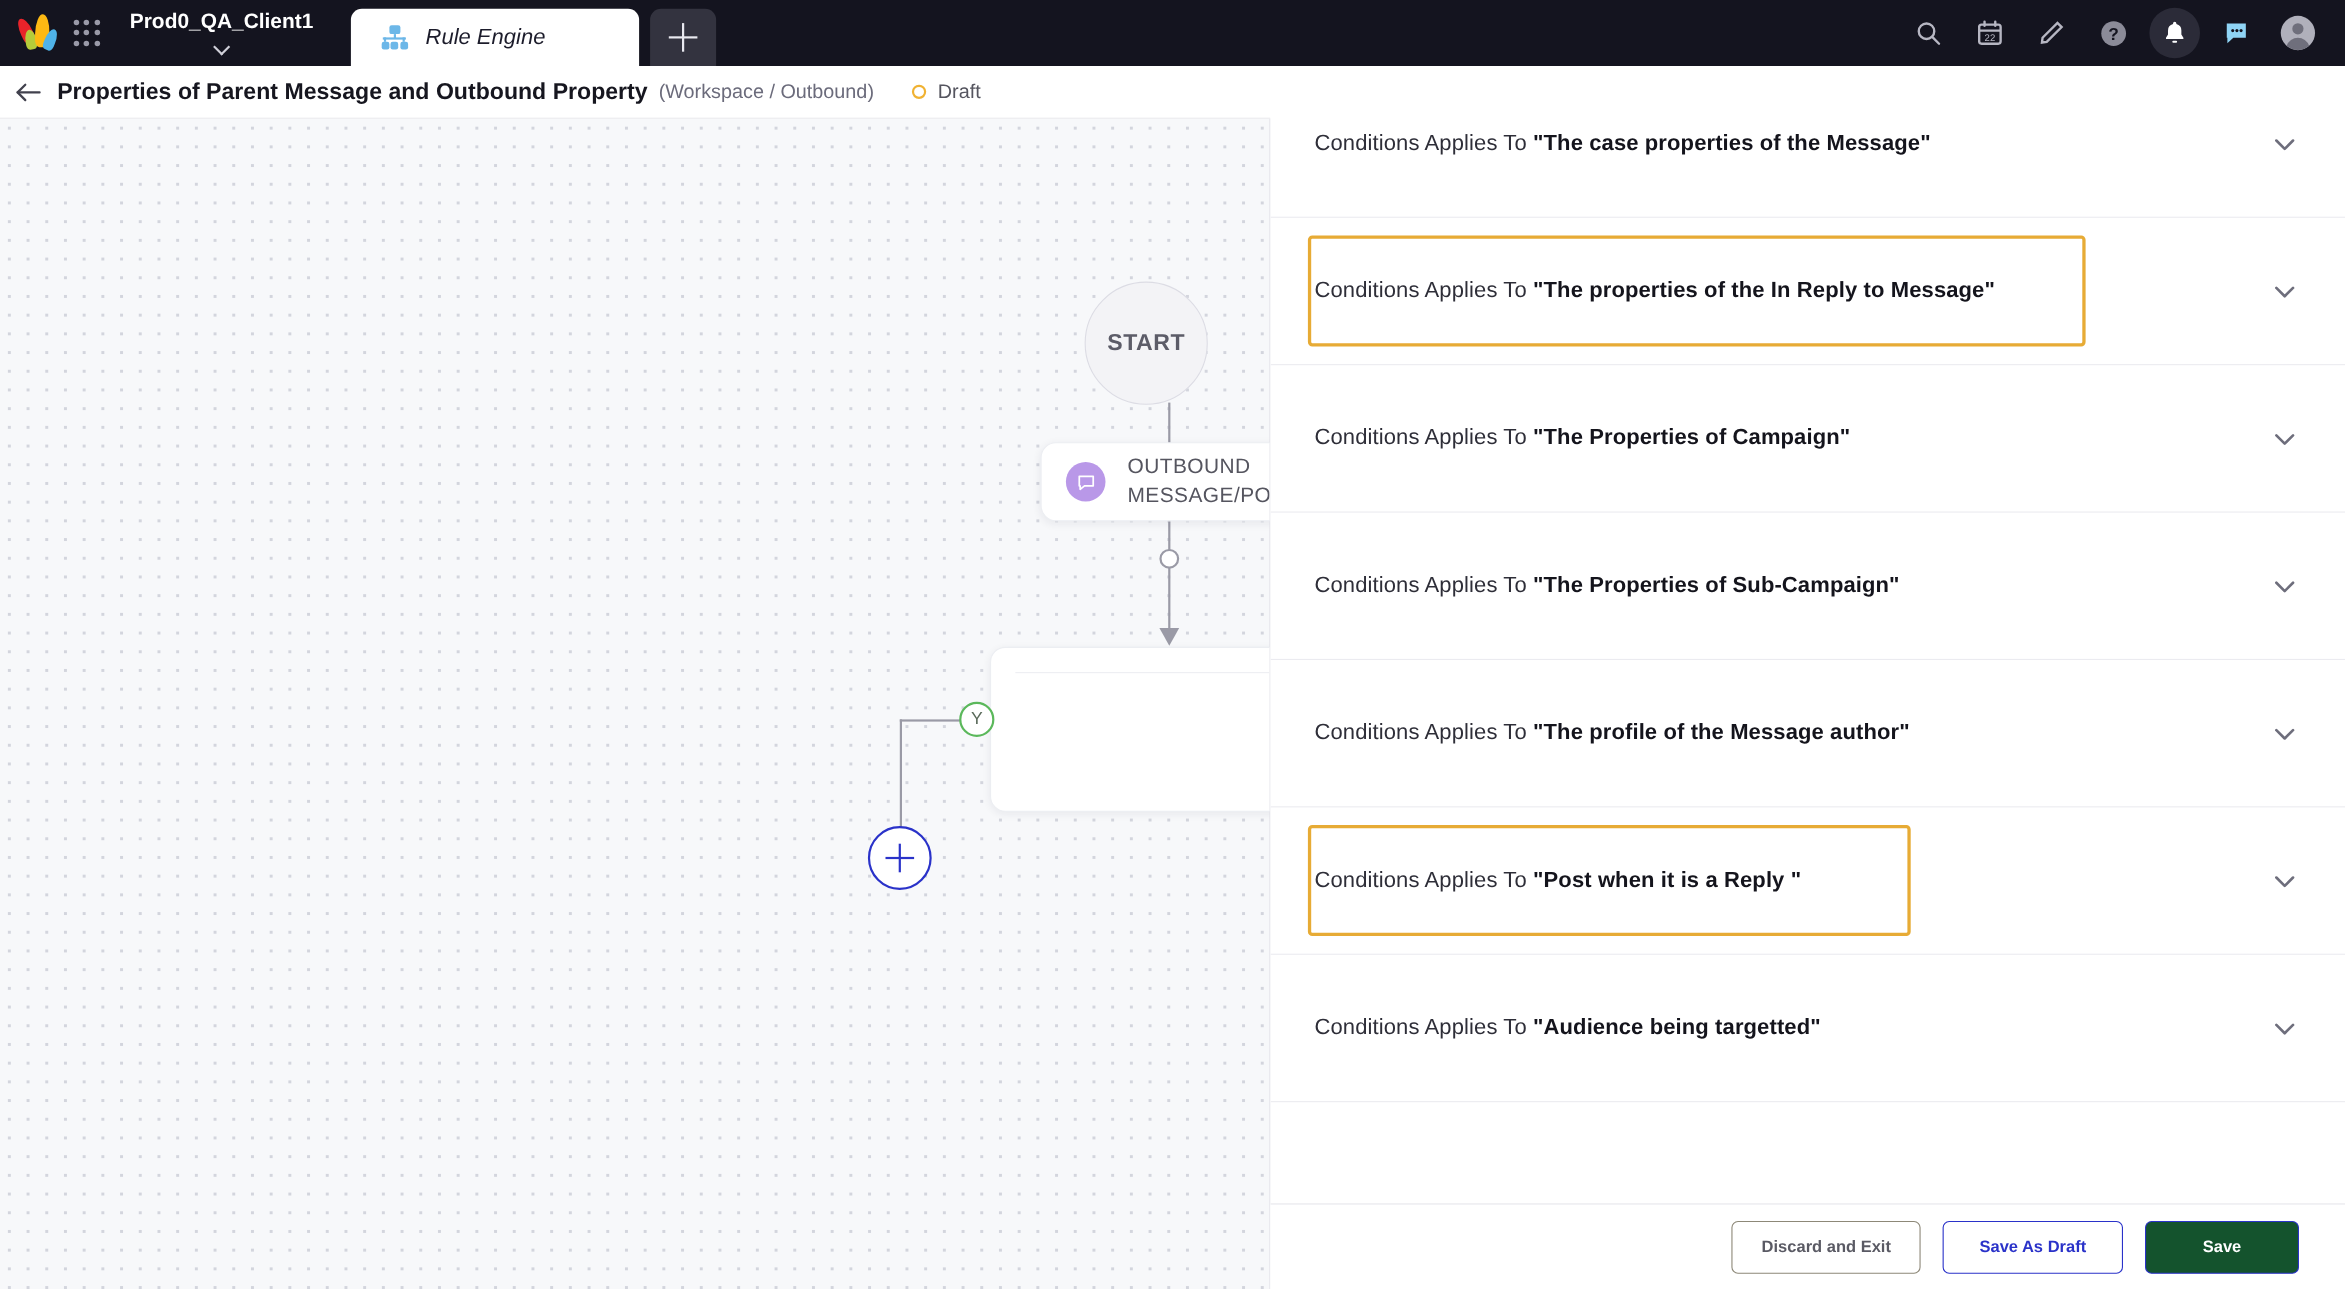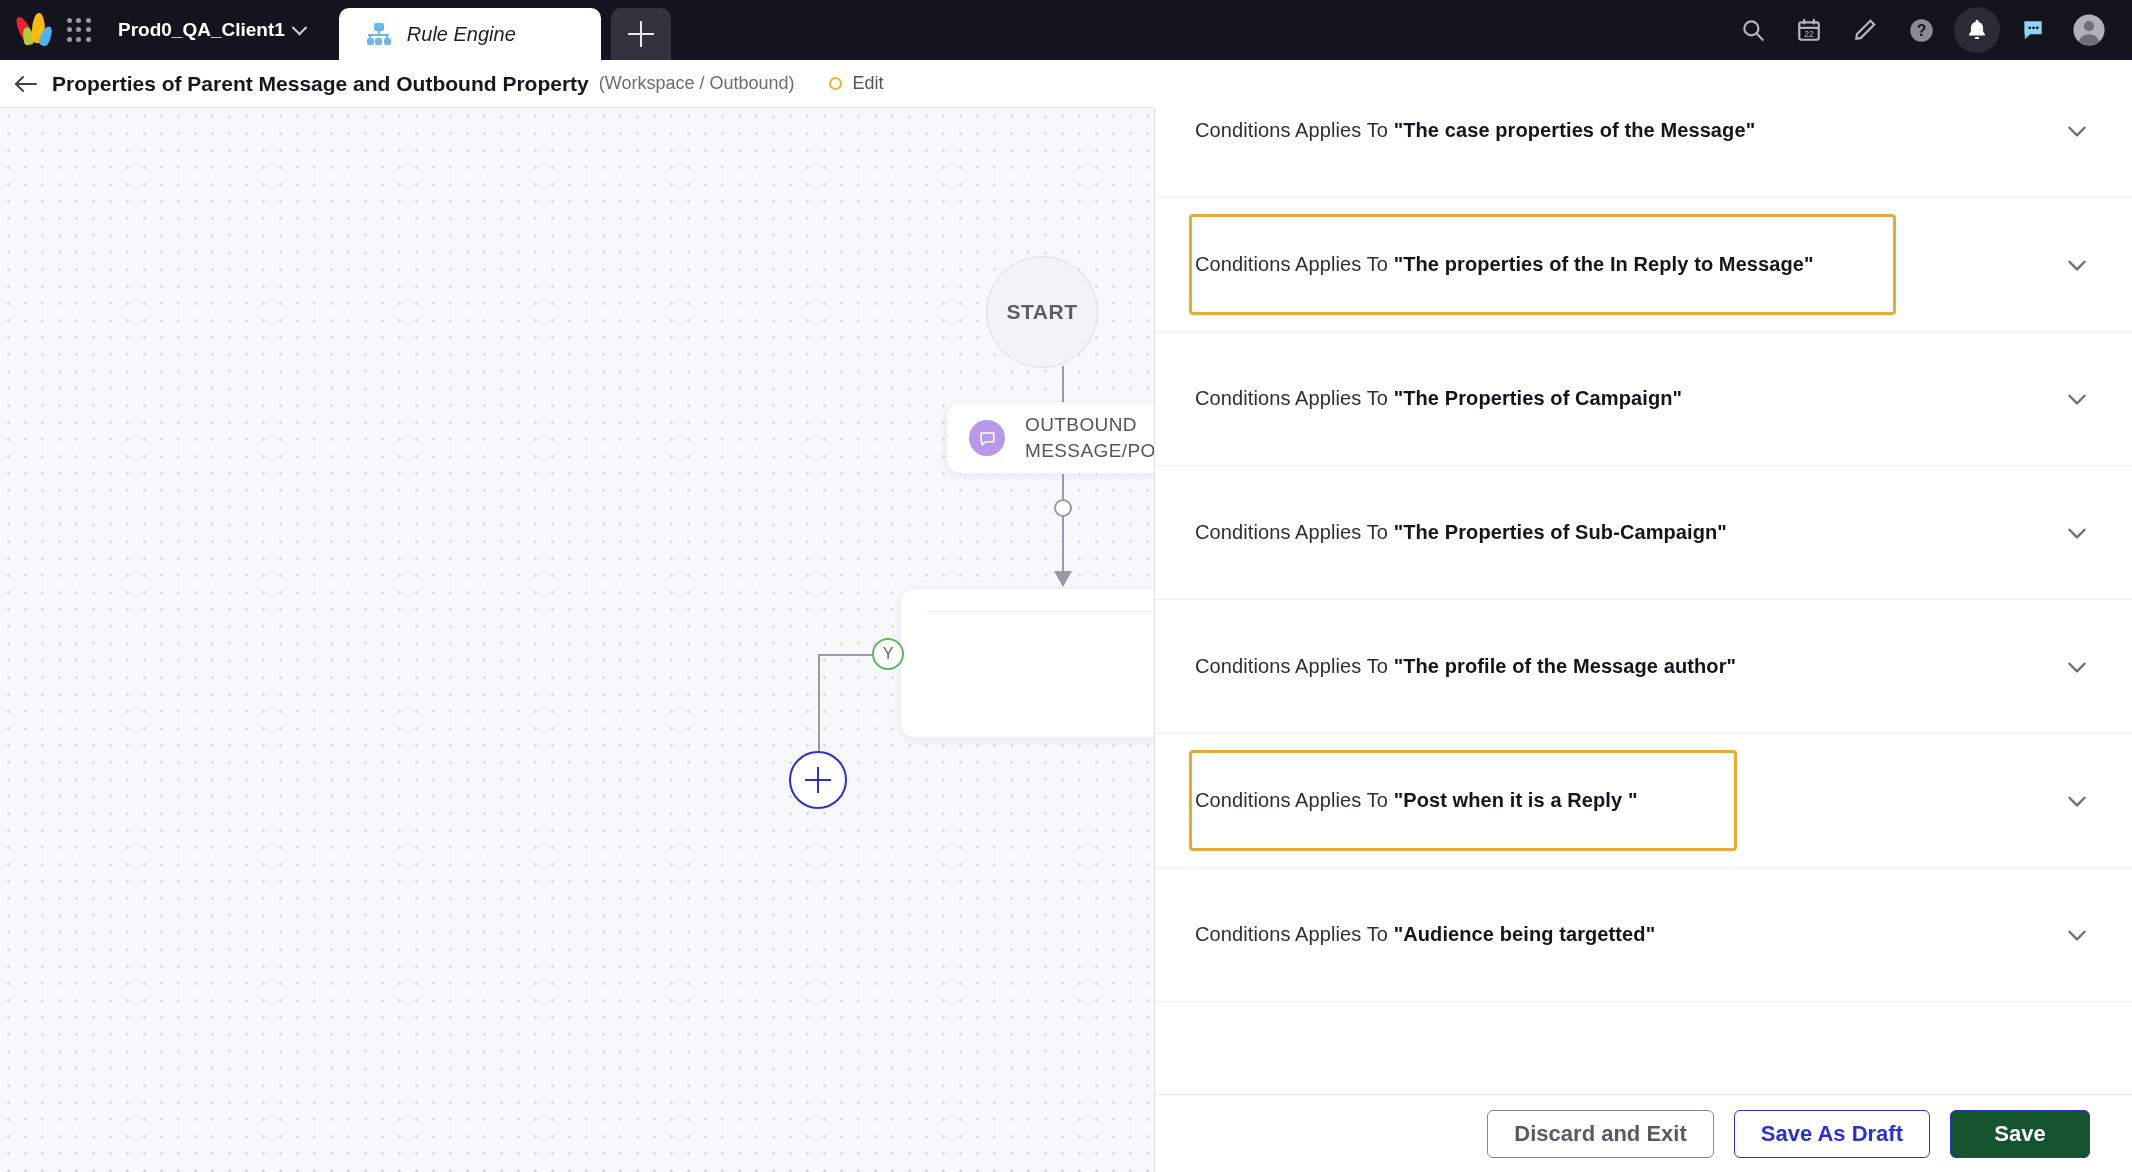--- a/index.html
+++ b/index.html
@@ -23,21 +23,21 @@
   .p-green { width: 10px; height: 18px; background: #b5cc3a; left: 9px;  top: 17px; transform: rotate(-10deg); }
   .p-yellow{ width: 13px; height: 30px; background: #fdb913; left: 18px; top: 3px;  transform: rotate(2deg); }
   .p-blue  { width: 10px; height: 20px; background: #4fb3e8; left: 27px; top: 16px; transform: rotate(22deg); }
 
   .appgrid { width: 34px; height: 30px; display: grid;
     grid-template-columns: repeat(3, 1fr); grid-template-rows: repeat(3, 1fr);
     gap: 4px; padding: 3px 5px; cursor: pointer; }
   .appgrid i { background: #9a9aa8; border-radius: 50%; width: 5px; height: 5px; align-self: center; justify-self: center; }
 
   .client-sel { display: flex; align-items: center; gap: 9px; color: #fff;
-    font-size: 19px; font-weight: 600; padding: 0 10px 0 16px; cursor: pointer; white-space: nowrap; }
+    font-size: 19px; font-weight: 600; padding: 0 10px 0 16px; cursor: pointer; white-space: nowrap; flex-direction: column; }
   .chev-sm { width: 11px; height: 11px; border-right: 2px solid #cfcfd8; border-bottom: 2px solid #cfcfd8;
     transform: rotate(45deg) translate(-2px,-2px); }
 
   .tab-active {
     margin-left: 24px; width: 262px; height: 52px; background: #fff;
     border-radius: 10px 10px 0 0; display: flex; align-items: center;
     gap: 16px; padding-left: 28px; position: relative; cursor: pointer; font-style: italic;
   }
   .hier-icon { width: 24px; height: 22px; position: relative; flex: 0 0 auto; }
   .hier-icon .hbox { position: absolute; background: #6cb7e8; border-radius: 2px; }
@@ -154,21 +154,21 @@
   .cond-label { font-size: 20px; color: #2e2e38; letter-spacing: .1px; white-space: nowrap; position: relative; z-index: 2; }
   .cond-label b { font-weight: bold; color: #14141c; }
   .row-chev { margin-left: auto; width: 26px; height: 26px; position: relative; z-index: 2; }
 
   .panel-footer {
     position: absolute; left: 1155px; top: 1094px; width: 977px; height: 78px;
     background: #fff; border-top: 1px solid #e6e6ec;
     display: flex; align-items: center; justify-content: flex-end;
     gap: 20px; padding-right: 42px;
   }
-  .btn { height: 48px; border-radius: 6px; font-size: 22px; font-weight: bold;
+  .btn { height: 48px; border-radius: 6px; font-size: 15px; font-weight: bold;
     display: flex; align-items: center; justify-content: center; cursor: pointer; padding: 0 26px; }
   .btn-discard { background: #fff; border: 1px solid #8d8878; color: #5a5a64; min-width: 164px; }
   .btn-draft { background: #fff; border: 1.5px solid #2a32c9; color: #2a32c9; min-width: 164px; }
   .btn-save { background: #14532d; border: 1.5px solid #2a32c9; color: #fff; min-width: 140px; }
 </style>
 </head>
 <body>
 
 <div class="topbar">
   <div class="tb-left">
@@ -268,21 +268,21 @@
   <div class="back-arrow">
     <svg width="26" height="22" viewBox="0 0 26 22" fill="none" stroke="#41414d" stroke-width="2" stroke-linecap="round" stroke-linejoin="round">
       <line x1="23" y1="11" x2="3" y2="11"></line>
         <polyline points="10,4 3,11 10,18"></polyline>
     </svg>
   </div>
   <span class="page-title">Properties of Parent Message and Outbound Property</span>
   <span class="page-sub">(Workspace / Outbound)</span>
   <div class="status-wrap">
     <span class="status-dot"></span>
-    <span class="status-text">Edit</span>
+    <span class="status-text">Draft</span>
   </div>
 </div>
 
 <div class="canvas">
   <div class="conn" style="left:1062px; top:258px; width:2px; height:134px;"></div>
   <div class="conn" style="left:1062px; top:406px; width:2px; height:64px;"></div>
   <svg style="position:absolute; left:1052px; top:456px;" width="22" height="24">
     <polygon points="11,23 2,7 20,7" fill="#9a9aa6"></polygon>
   </svg>
   <div class="junction-dot"></div>

